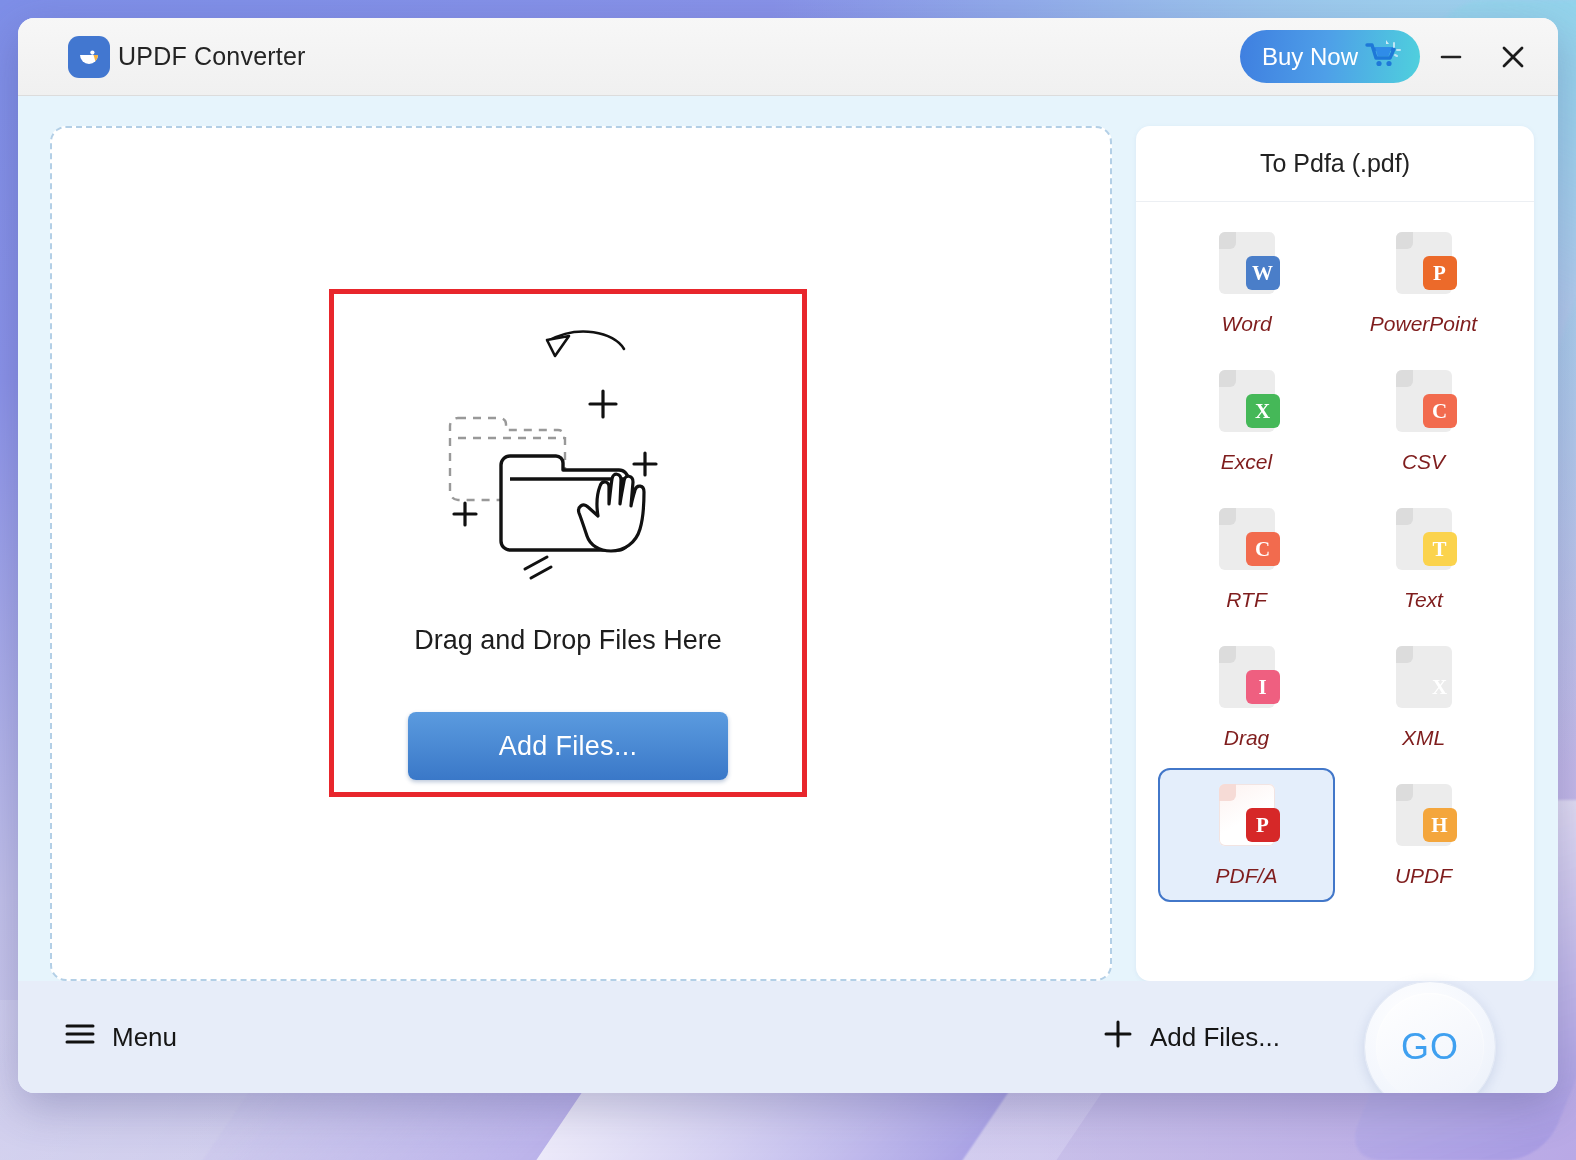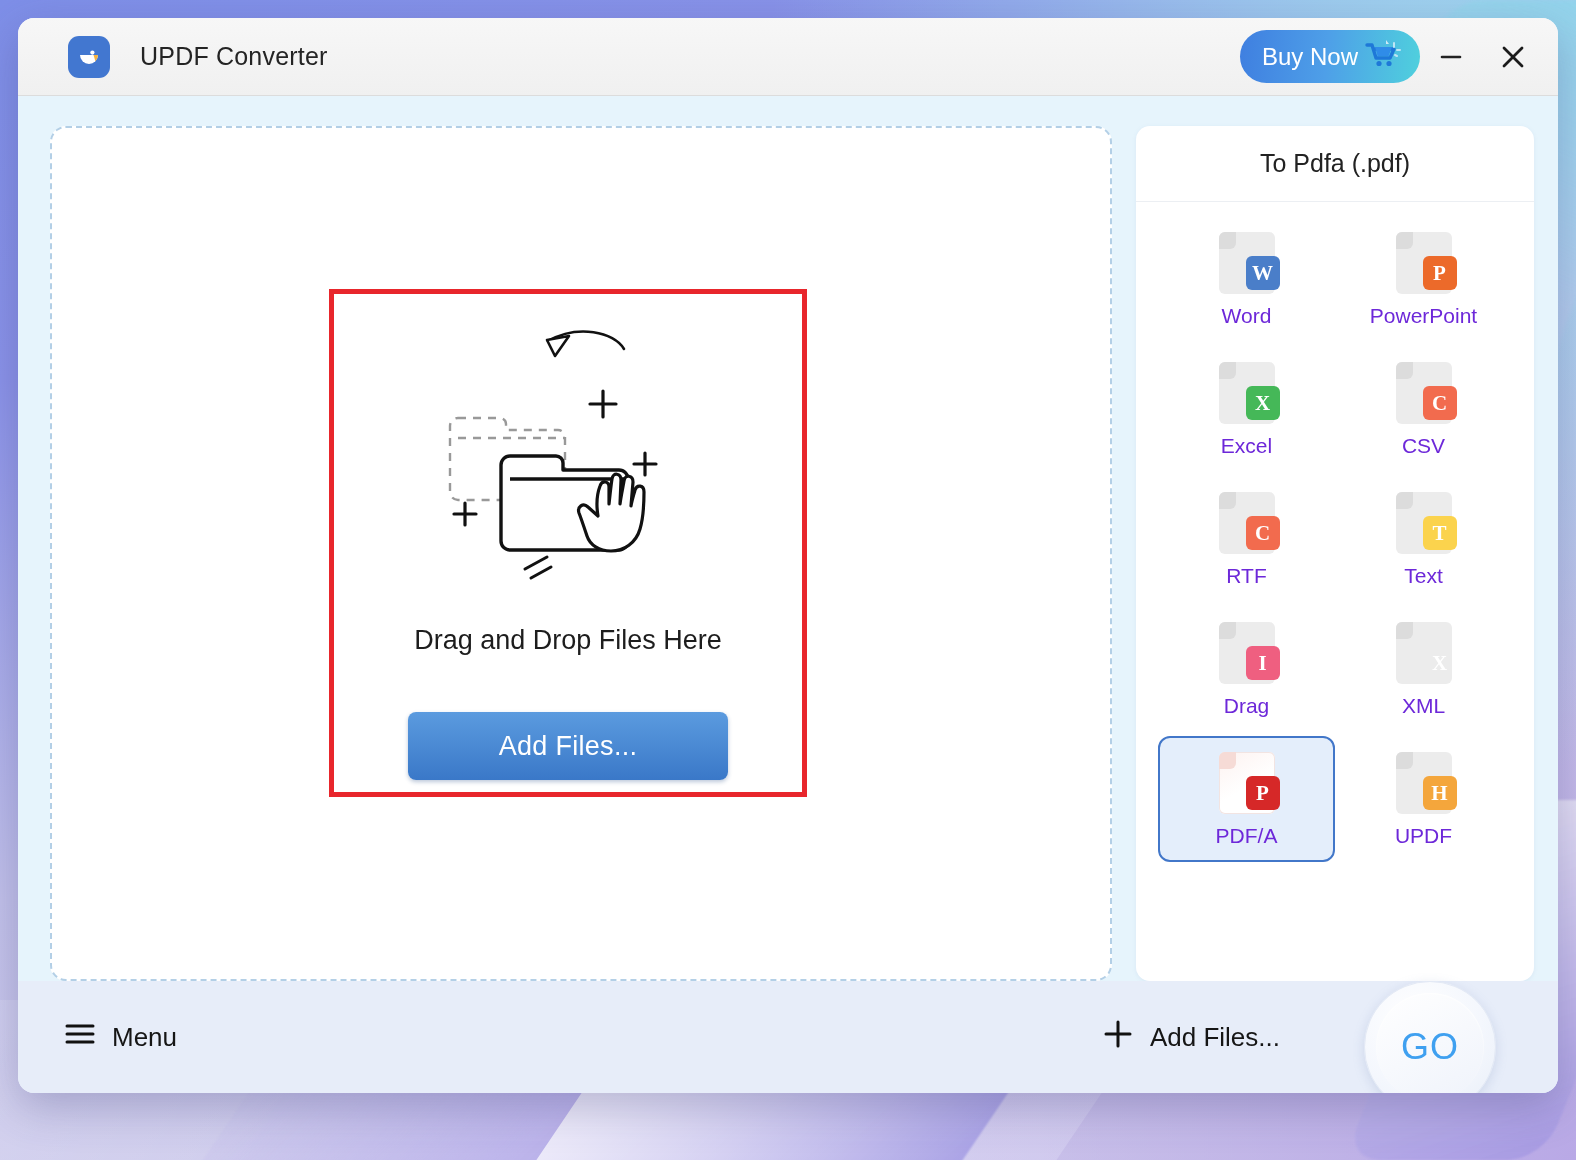--- a/index.html
+++ b/index.html
@@ -74,21 +74,21 @@
     padding: 0 14px 0 50px;
     position: relative;
   }
   .logo {
     width: 42px; height: 42px; border-radius: 11px;
     background: #4277d0;
     display: flex; align-items: center; justify-content: center;
     flex: 0 0 42px;
   }
   .app-title {
-    margin-left: 30px;
+    margin-left: 8px;
     font-size: 25px; color: #242424; letter-spacing: .2px;
   }
   .tb-right { margin-left: auto; display: flex; align-items: center; gap: 0; }
   .buy-now {
     height: 53px; min-width: 178px;
     border-radius: 27px; border: none;
     background: linear-gradient(95deg, #3f7fe0 0%, #4e9fe8 48%, #4fd0dd 100%);
     color: #fff; font-size: 24px; font-family: inherit;
     display: flex; align-items: center; justify-content: center;
     gap: 6px; padding: 0 18px 0 22px; cursor: pointer;
@@ -173,22 +173,22 @@
     border: 2px solid transparent;
     border-radius: 12px;
     cursor: pointer;
     background: transparent;
   }
   .fmt.selected {
     border-color: #4277c9;
     background: #e4eefb;
   }
   .fmt-label {
-    margin-top: 10px;
-    font-size: 21px; color: #6d28d9;
+    margin-top: 18px;
+    font-size: 21px; color: #7f1d1d; font-style: italic;
   }
   .fileicon { position: relative; width: 56px; height: 62px; }
   .fileicon .sheet {
     position: absolute; inset: 0;
     background: #ececec;
     border-radius: 6px;
   }
   .fileicon .sheet.light {
     background: linear-gradient(150deg, #fdf2f0 0%, #ffffff 55%);
     box-shadow: 0 0 0 1px #f2e4e2 inset;

